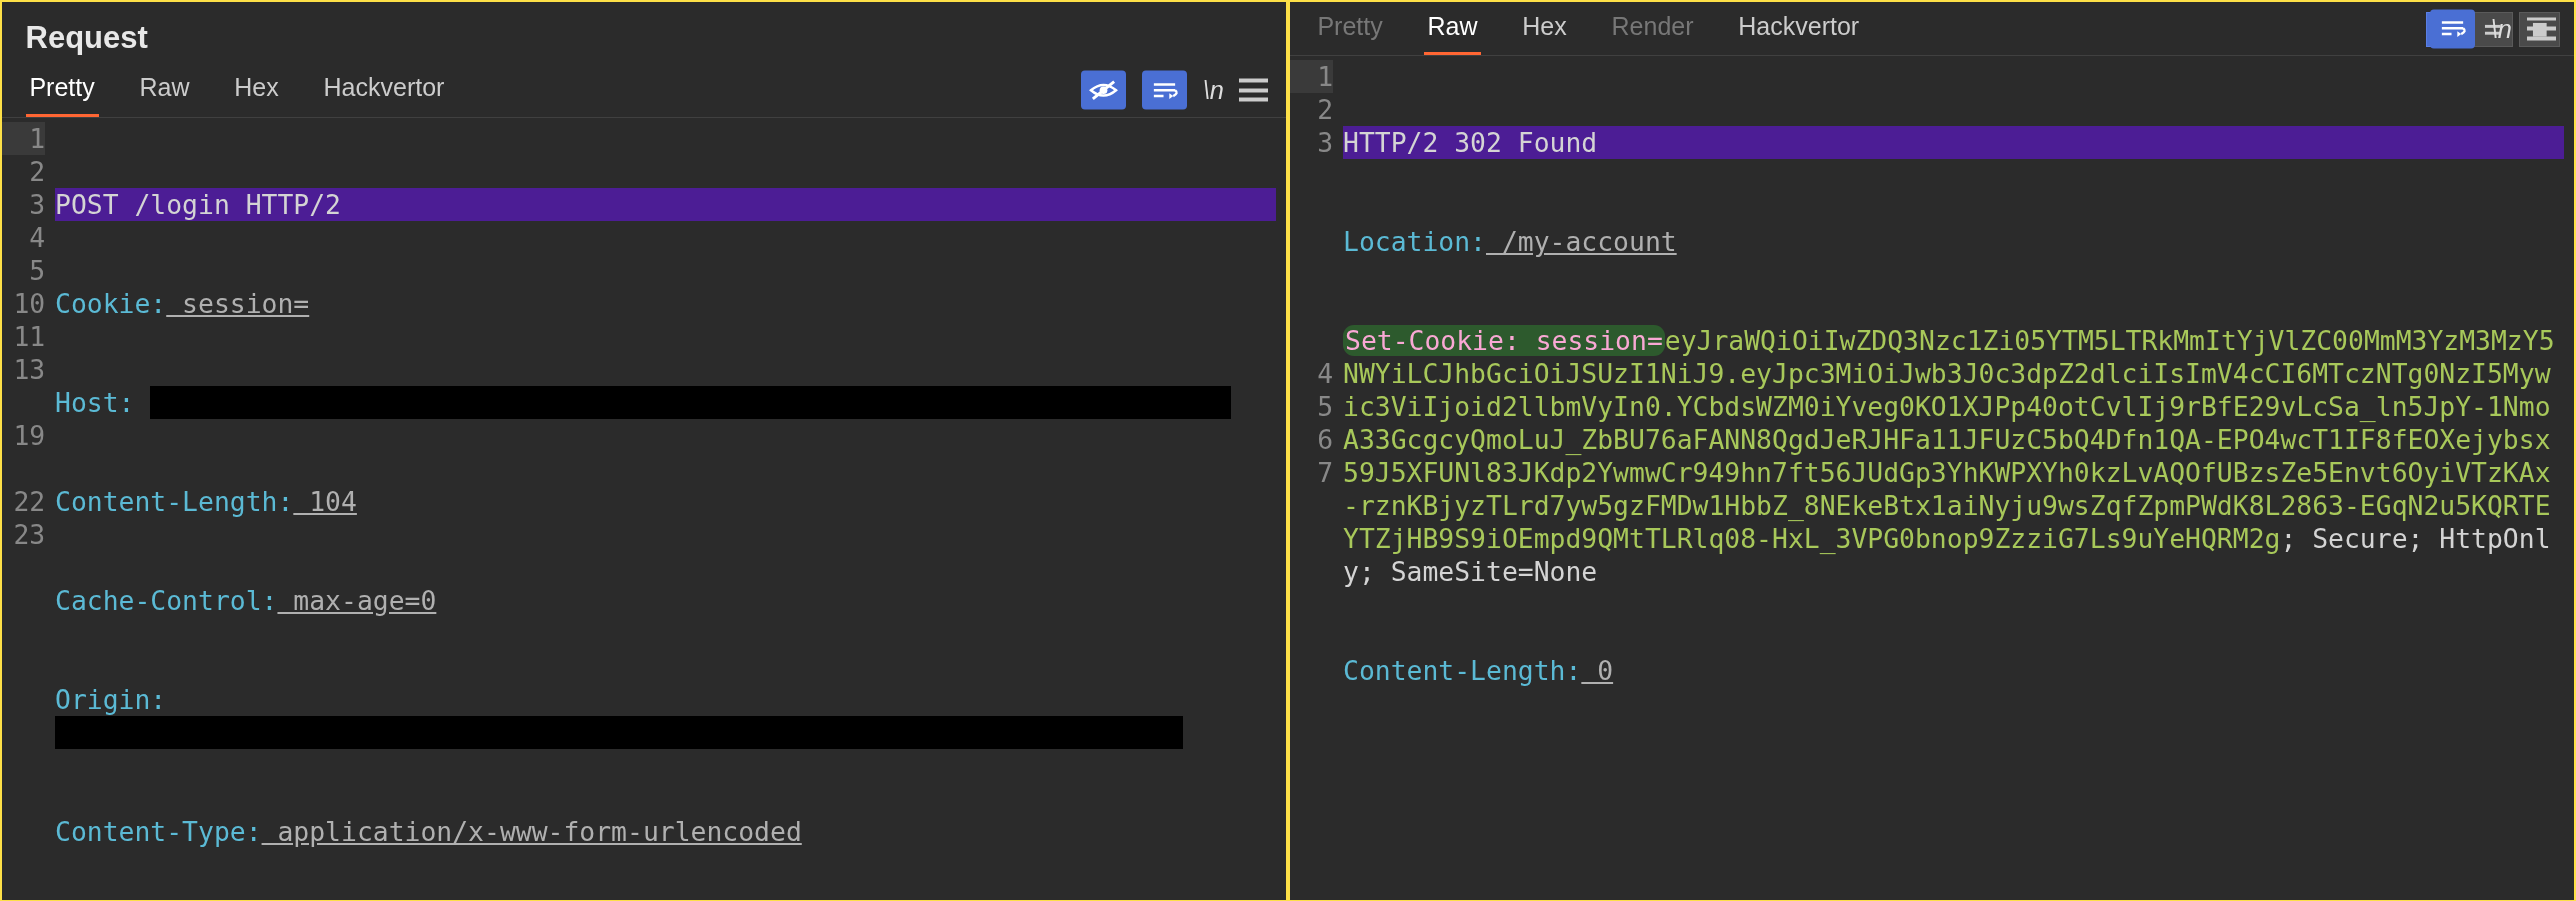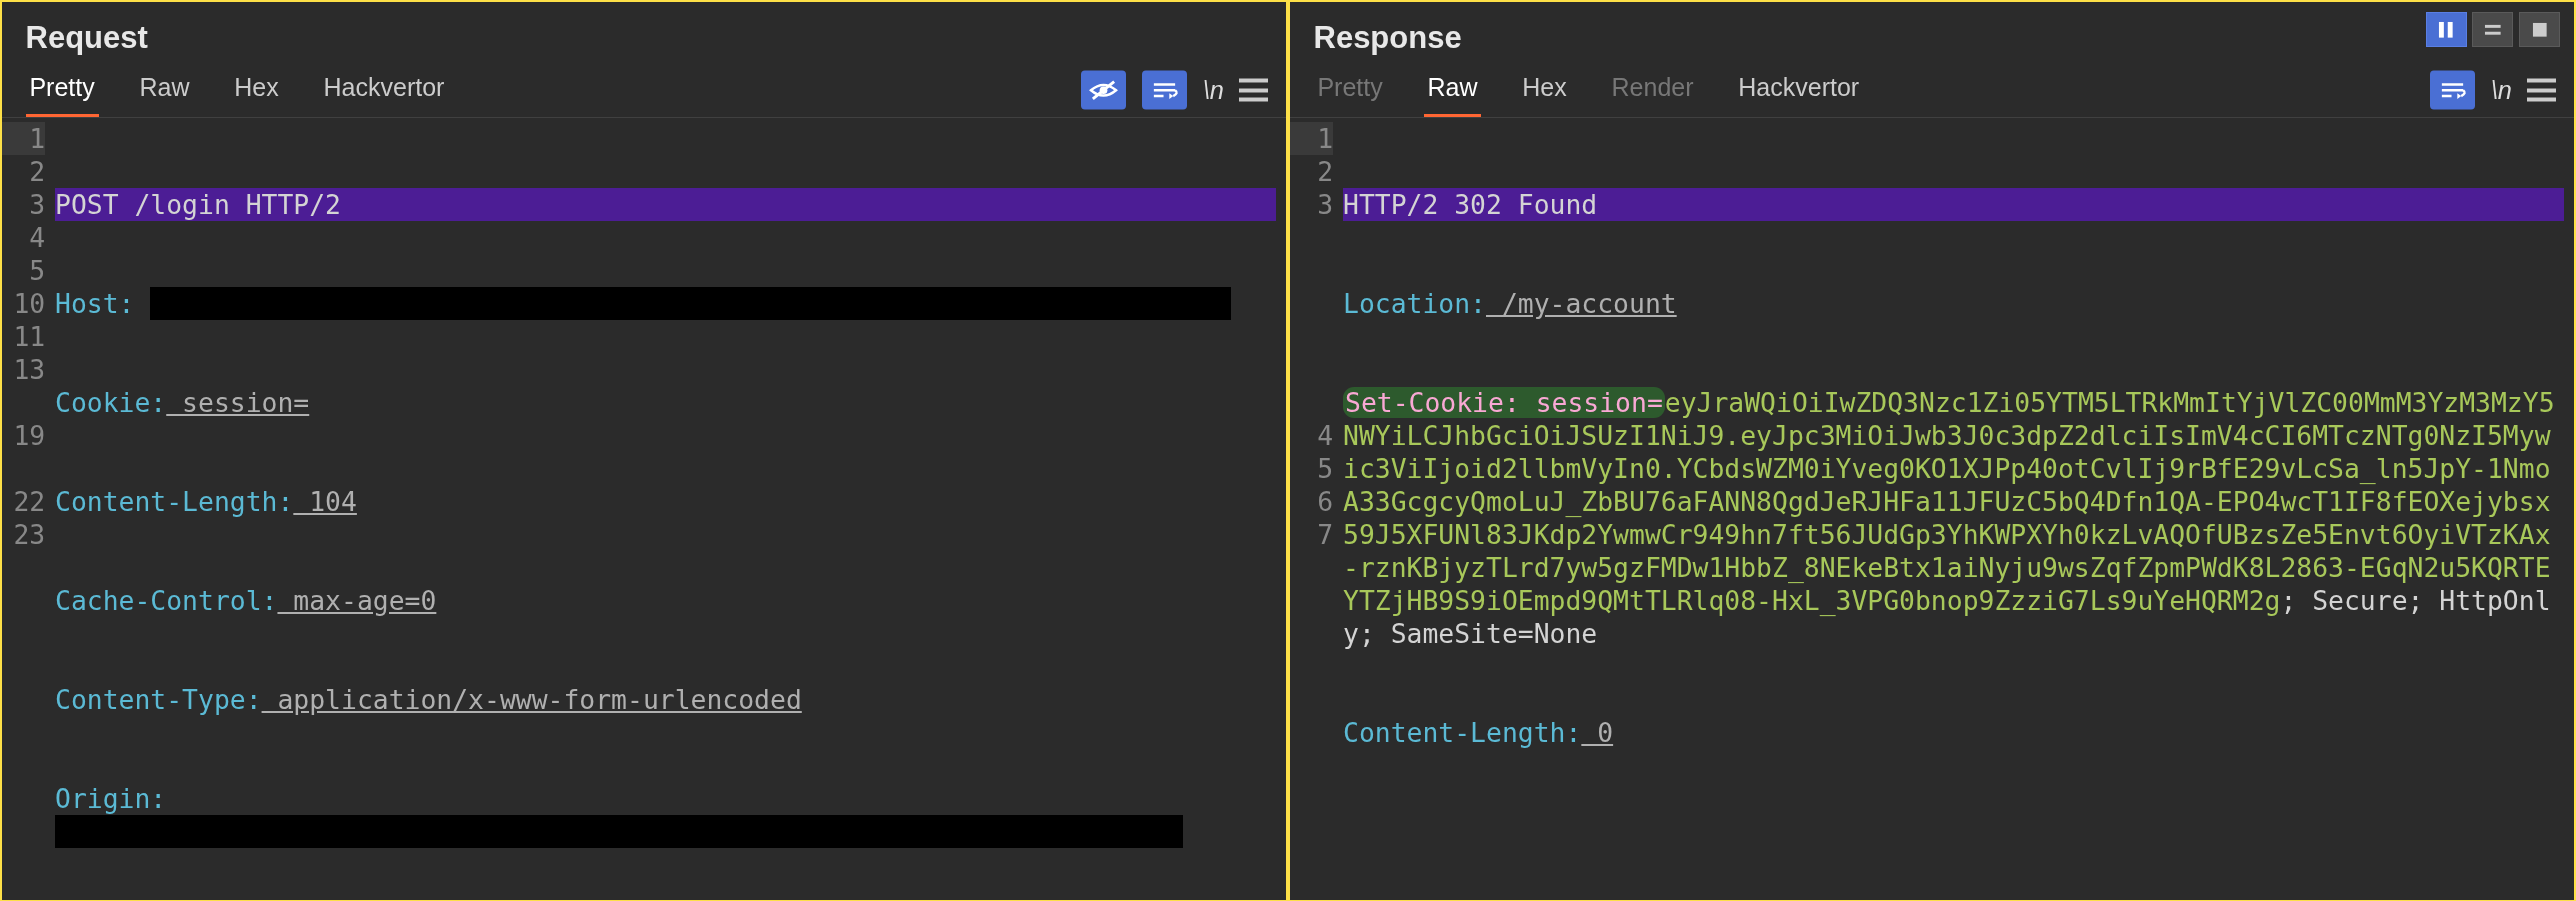--- a/index.html
+++ b/index.html
@@ -198,26 +198,26 @@
         <div>13</div>
         <div></div>
         <div>19</div>
         <div></div>
         <div>22</div>
         <div>23</div>
         <div></div>
       </div>
       <div class="code">
         <span class="line hl">POST /login HTTP/2</span>
+        <span class="line"><span class="hdr-name">Cookie:</span><span class="hdr-val"> session=</span></span>
         <span class="line"><span class="hdr-name">Host:</span><span> </span><span class="redact">                                                                    </span></span>
-        <span class="line"><span class="hdr-name">Cookie:</span><span class="hdr-val"> session=</span></span>
         <span class="line"><span class="hdr-name">Content-Length:</span><span class="hdr-val"> 104</span></span>
         <span class="line"><span class="hdr-name">Cache-Control:</span><span class="hdr-val"> max-age=0</span></span>
+        <span class="line"><span class="hdr-name">Origin:</span><span> </span><span class="redact">                                                                       </span></span>
         <span class="line"><span class="hdr-name">Content-Type:</span><span class="hdr-val"> application/x-www-form-urlencoded</span></span>
-        <span class="line"><span class="hdr-name">Origin:</span><span> </span><span class="redact">                                                                       </span></span>
         
         
         
         
         
       </div>
     </div>
   </div>
 
   <div class="panel">
@@ -232,23 +232,20 @@
         <svg width="19.6" height="19.6" viewBox="0 0 20 20">
             <rect x="2" y="5" width="16" height="3" fill="#ccc"></rect>
             <rect x="2" y="12" width="16" height="3" fill="#ccc"></rect>
           </svg>
       </div>
       <div class="ctrl-btn">
         <svg width="17.6" height="17.6" viewBox="0 0 18 18">
             <rect x="2" y="2" width="14" height="14" fill="#ccc"></rect>
           </svg>
       </div>
-    </div>
-    <div class="panel-header">
-      <div class="panel-title">Response</div>
     </div>
     <div class="tabs-row">
       <div class="tab disabled">Pretty</div>
       <div class="tab active">Raw</div>
       <div class="tab">Hex</div>
       <div class="tab disabled">Render</div>
       <div class="tab">Hackvertor</div>
       <div class="right-icons">
         <div class="icon-box">
           <svg width="29" height="21.5" viewBox="0 0 30 22">

